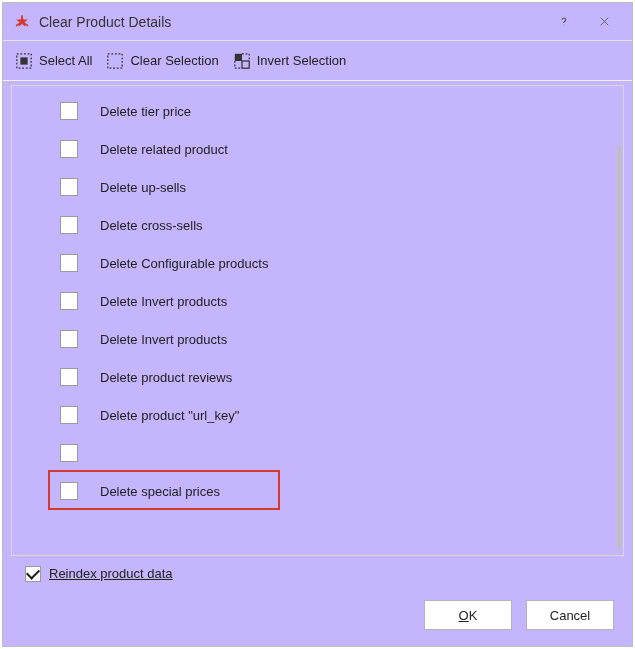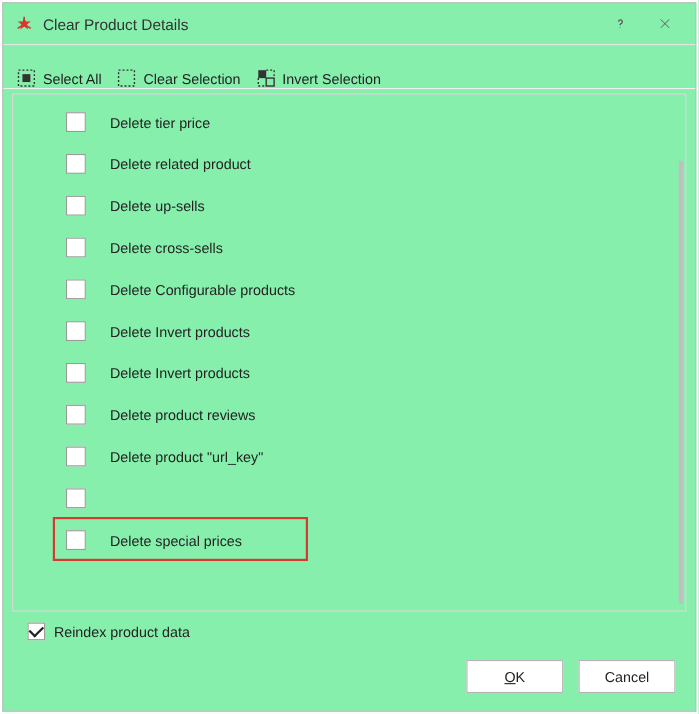--- a/index.html
+++ b/index.html
@@ -12,21 +12,21 @@
     width: 635px;
     height: 649px;
   }
   .dialog {
     width: 631px;
     height: 645px;
     border: 1px solid #bdbdbd;
     margin: 2px;
     display: flex;
     flex-direction: column;
-    background: #86efac;
+    background: #c4b5fd;
   }
   
   .titlebar {
     height: 38px;
     display: flex;
     align-items: center;
     padding: 0 8px 0 10px;
     border-bottom: 1px solid #e6e6e6;
   }
   .app-icon {
@@ -41,21 +41,21 @@
     width: 40px; height: 30px;
     display: inline-flex; align-items: center; justify-content: center;
     color: #555;
   }
   .titlebar-btn svg { stroke: #555; }
 
   
   .toolbar {
     height: 40px;
     display: flex;
-    align-items: flex-end;
+    align-items: center;
     padding: 0 12px;
     gap: 14px;
     border-bottom: 1px solid #f0f0f0;
   }
   .tool {
     display: inline-flex;
     align-items: center;
     gap: 6px;
     font-size: 13px;
     color: #222;
@@ -115,24 +115,25 @@
     position: absolute;
     right: 2px; top: 60px; bottom: 6px;
     width: 4px;
     background: #bfbfbf;
     border-radius: 2px;
   }
 
   
   .footer-check {
     display: flex;
-    align-items: flex-end;
+    align-items: flex-start;
     gap: 8px;
     padding: 10px 12px 0 22px;
     font-size: 13px;
+    text-decoration: underline;
   }
   .footer-check .cb { width: 16px; height: 16px; flex: 0 0 16px; }
 
   
   .buttonbar {
     display: flex;
     justify-content: flex-end;
     gap: 14px;
     padding: 18px 18px 16px 0;
   }

